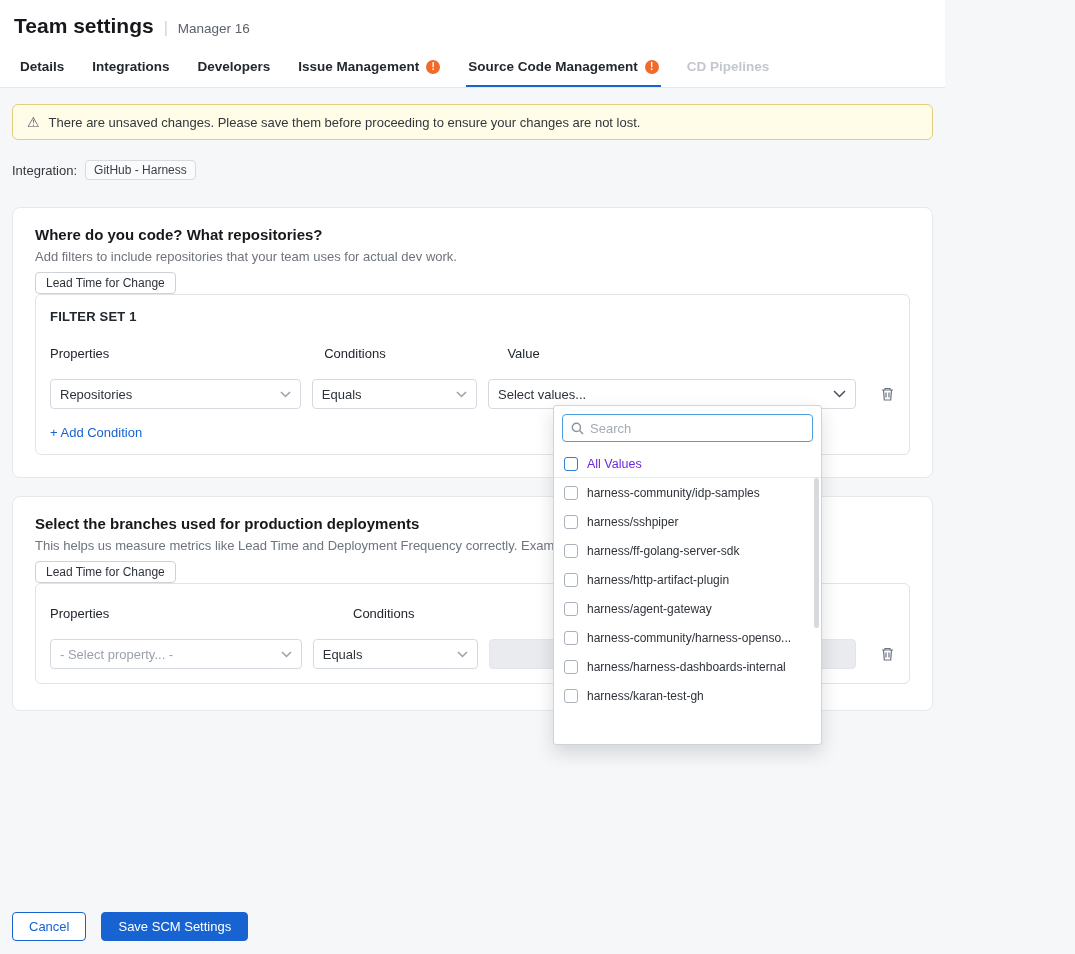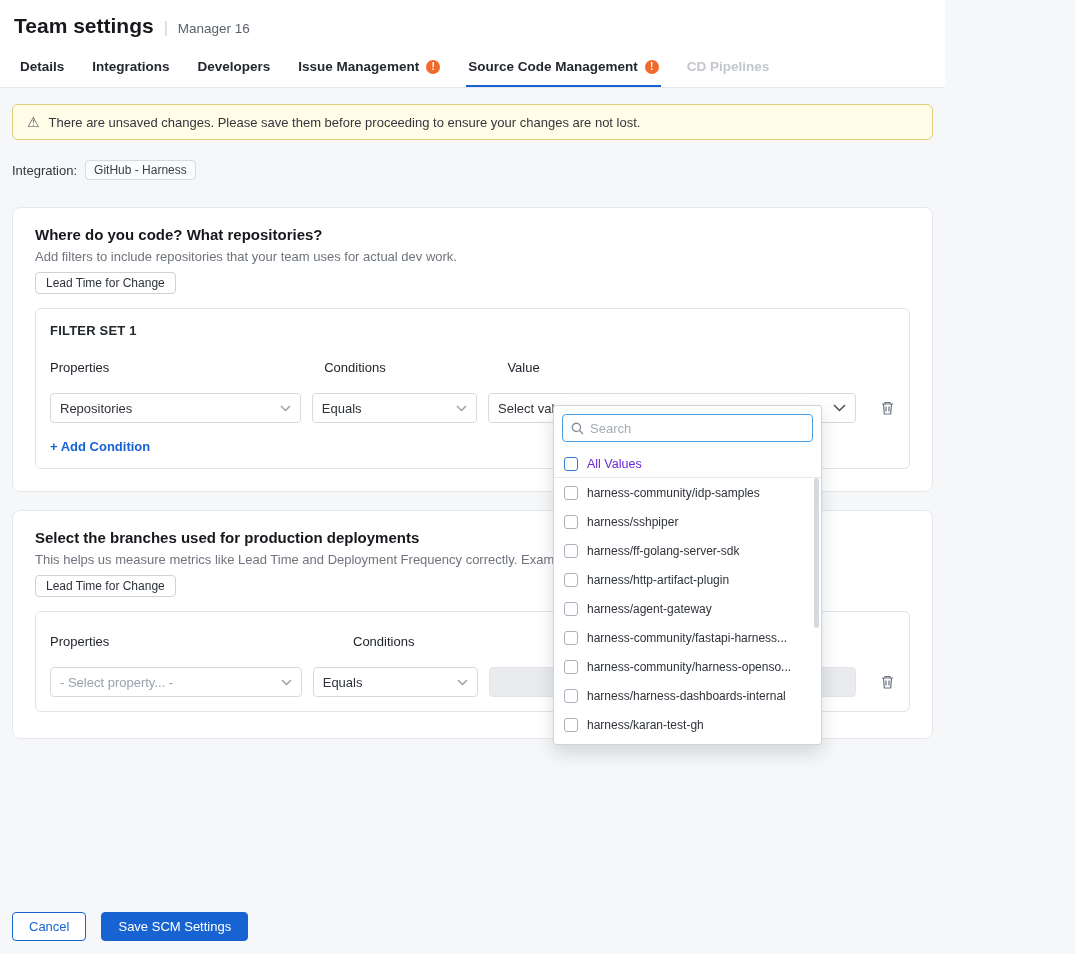--- a/index.html
+++ b/index.html
@@ -23,34 +23,34 @@
 
   .integration-row{margin:20px 12px 27px;display:flex;align-items:center;gap:8px;font-size:13px;color:#33373d}
   .chip{border:1px solid #d7dadf;background:#fafbfc;border-radius:4px;padding:2px 8px;font-size:12px;color:#3a3f46}
 
   .card{background:#fff;border:1px solid #e6e8ec;border-radius:8px;margin:0 12px;padding:18px 22px 22px}
   .card.second{margin-top:18px;padding-bottom:26px}
   .card-title{font-size:15px;font-weight:700;color:#17181c}
   .card-sub{margin-top:6px;color:#6e747d;font-size:13px;white-space:nowrap;overflow:hidden}
   .pill{display:inline-block;margin-top:8px;border:1px solid #cdd2d9;border-radius:4px;padding:3px 10px;font-size:12px;color:#2e333a;background:#fff}
 
-  .fbox{margin-top:14px;border:1px solid #e0e3e8;border-radius:6px;padding:14px}
+  .fbox{margin-top:0;border:1px solid #e0e3e8;border-radius:6px;padding:14px}
   .fset-title{font-size:13px;font-weight:700;letter-spacing:.2px;color:#22262d}
   .cols{display:flex;margin-top:22px}
   .cols.tight{margin-top:8px}
   .col-head{font-size:13px;font-weight:400;color:#22262d}
   .w-prop{width:292px;margin-right:11px}
   .w-cond{width:191px;margin-right:11px}
   .w-val{width:430px}
   .frow{display:flex;align-items:center;margin-top:18px}
   .select{height:30px;border:1px solid #d6dae0;border-radius:4px;background:#fff;display:flex;align-items:center;justify-content:space-between;padding:0 9px;font-size:13px;color:#2e333a;cursor:pointer}
   .select .ph{color:#9aa1ab}
   .chev{flex:none;margin-left:8px;display:flex}
   .trash{margin-left:24px;display:flex;cursor:pointer}
-  .add-cond{margin-top:16px;color:#1763d2;font-weight:700;font-size:13px;cursor:pointer}
+  .add-cond{margin-top:16px;color:#1763d2;font-weight:400;font-size:13px;cursor:pointer}
   .disabled-input{height:30px;background:#e9ebee;border:1px solid #e2e5e9;border-radius:4px}
 
   .dropdown{position:absolute;left:553px;top:405px;width:269px;height:340px;background:#fff;border:1px solid #cfd4da;box-shadow:0 8px 18px rgba(16,24,40,.15);border-radius:3px;z-index:40;overflow:hidden}
   .search{margin:8px;height:28px;border:1px solid #4e9fe0;border-radius:4px;display:flex;align-items:center;padding:0 8px;gap:6px;background:#fff}
   .search input{border:0;outline:0;flex:1;font-size:13px;font-family:Liberation Sans, sans-serif;color:#33373d;background:transparent}
   .search input::placeholder{color:#a3abb5}
   .dd-allrow{display:flex;align-items:center;gap:9px;padding:0 10px;height:28px;border-bottom:1px solid #e7e9ed;font-size:12.5px;color:#6d28d9;cursor:pointer}
   .dd-opt{display:flex;align-items:center;gap:9px;padding:0 10px;height:29px;font-size:12px;color:#2e333a;cursor:pointer;white-space:nowrap}
   .cb{width:14px;height:14px;border:1.5px solid #aab1bb;border-radius:3px;background:#fff;flex:none}
   .cb.blue{border-color:#2f7fd0}
@@ -218,24 +218,20 @@
     <div class="dd-opt">
       <span class="cb"></span>
       <span>harness/http-artifact-plugin</span>
     </div>
     <div class="dd-opt">
       <span class="cb"></span>
       <span>harness/agent-gateway</span>
     </div>
     <div class="dd-opt">
       <span class="cb"></span>
-      <span>harness-community/fastapi-harness...</span>
-    </div>
-    <div class="dd-opt">
-      <span class="cb"></span>
       <span>harness-community/harness-openso...</span>
     </div>
     <div class="dd-opt">
       <span class="cb"></span>
       <span>harness/harness-dashboards-internal</span>
     </div>
     <div class="dd-opt">
       <span class="cb"></span>
       <span>harness/karan-test-gh</span>
     </div>

